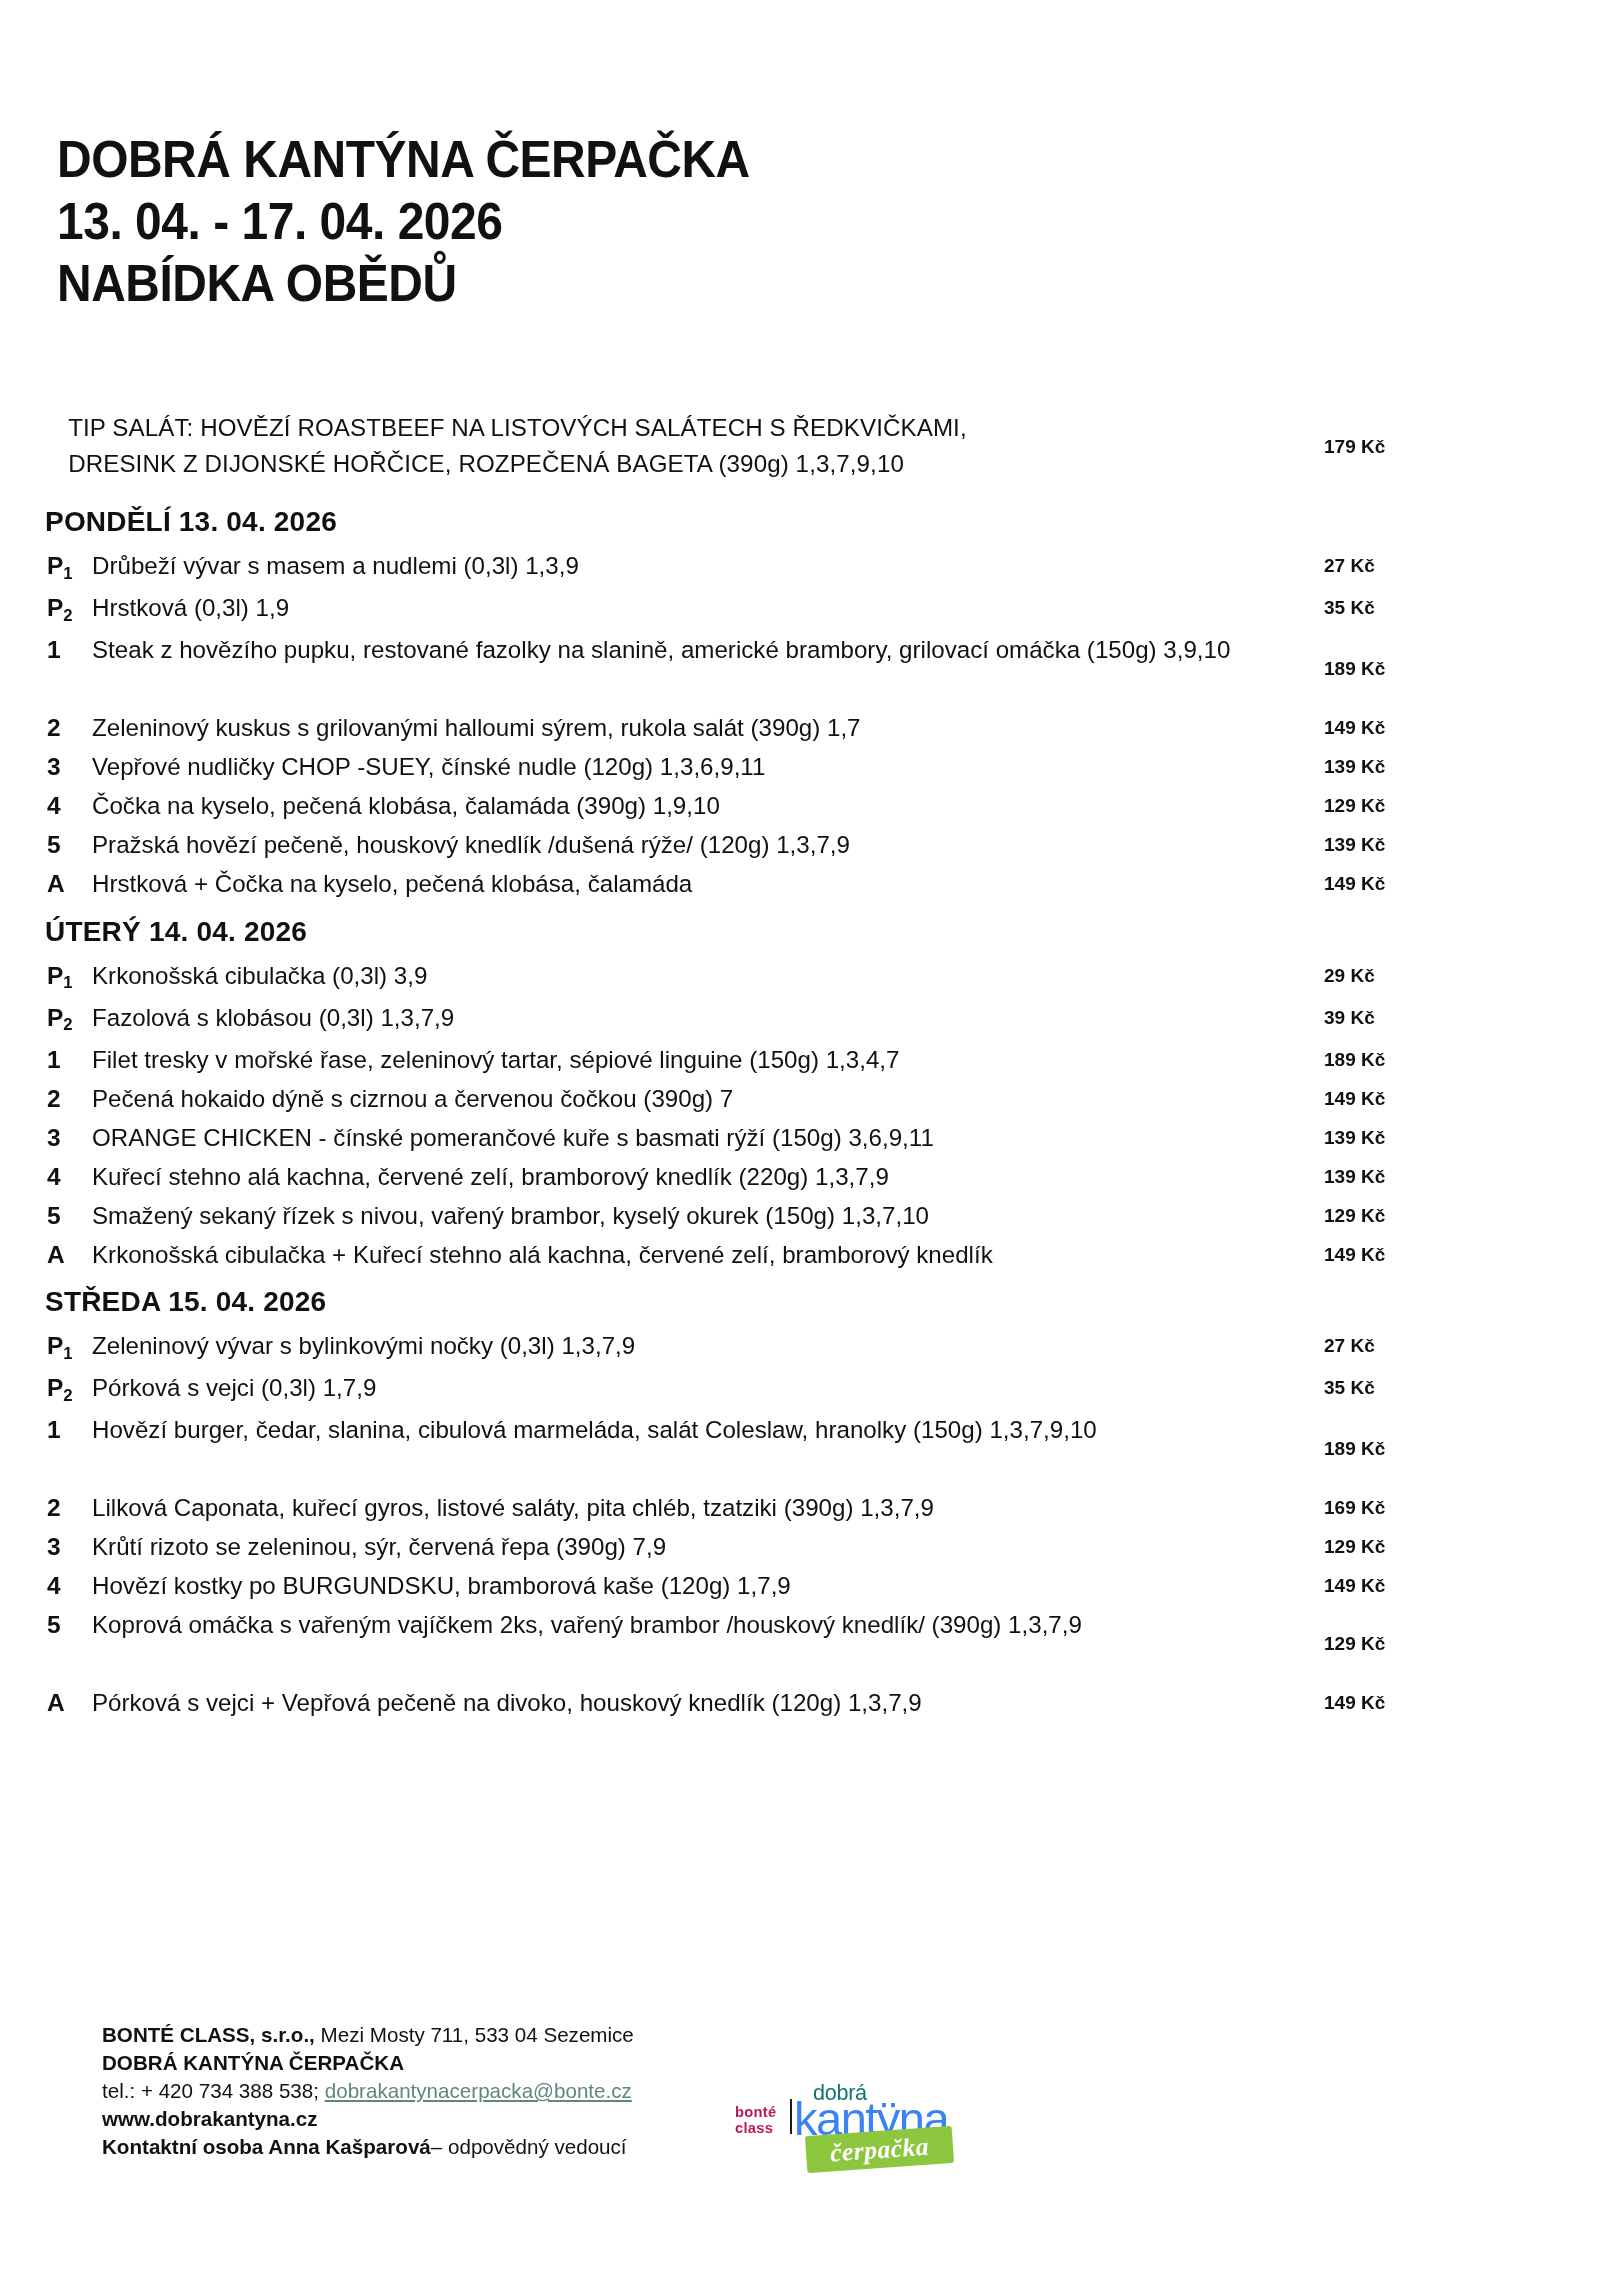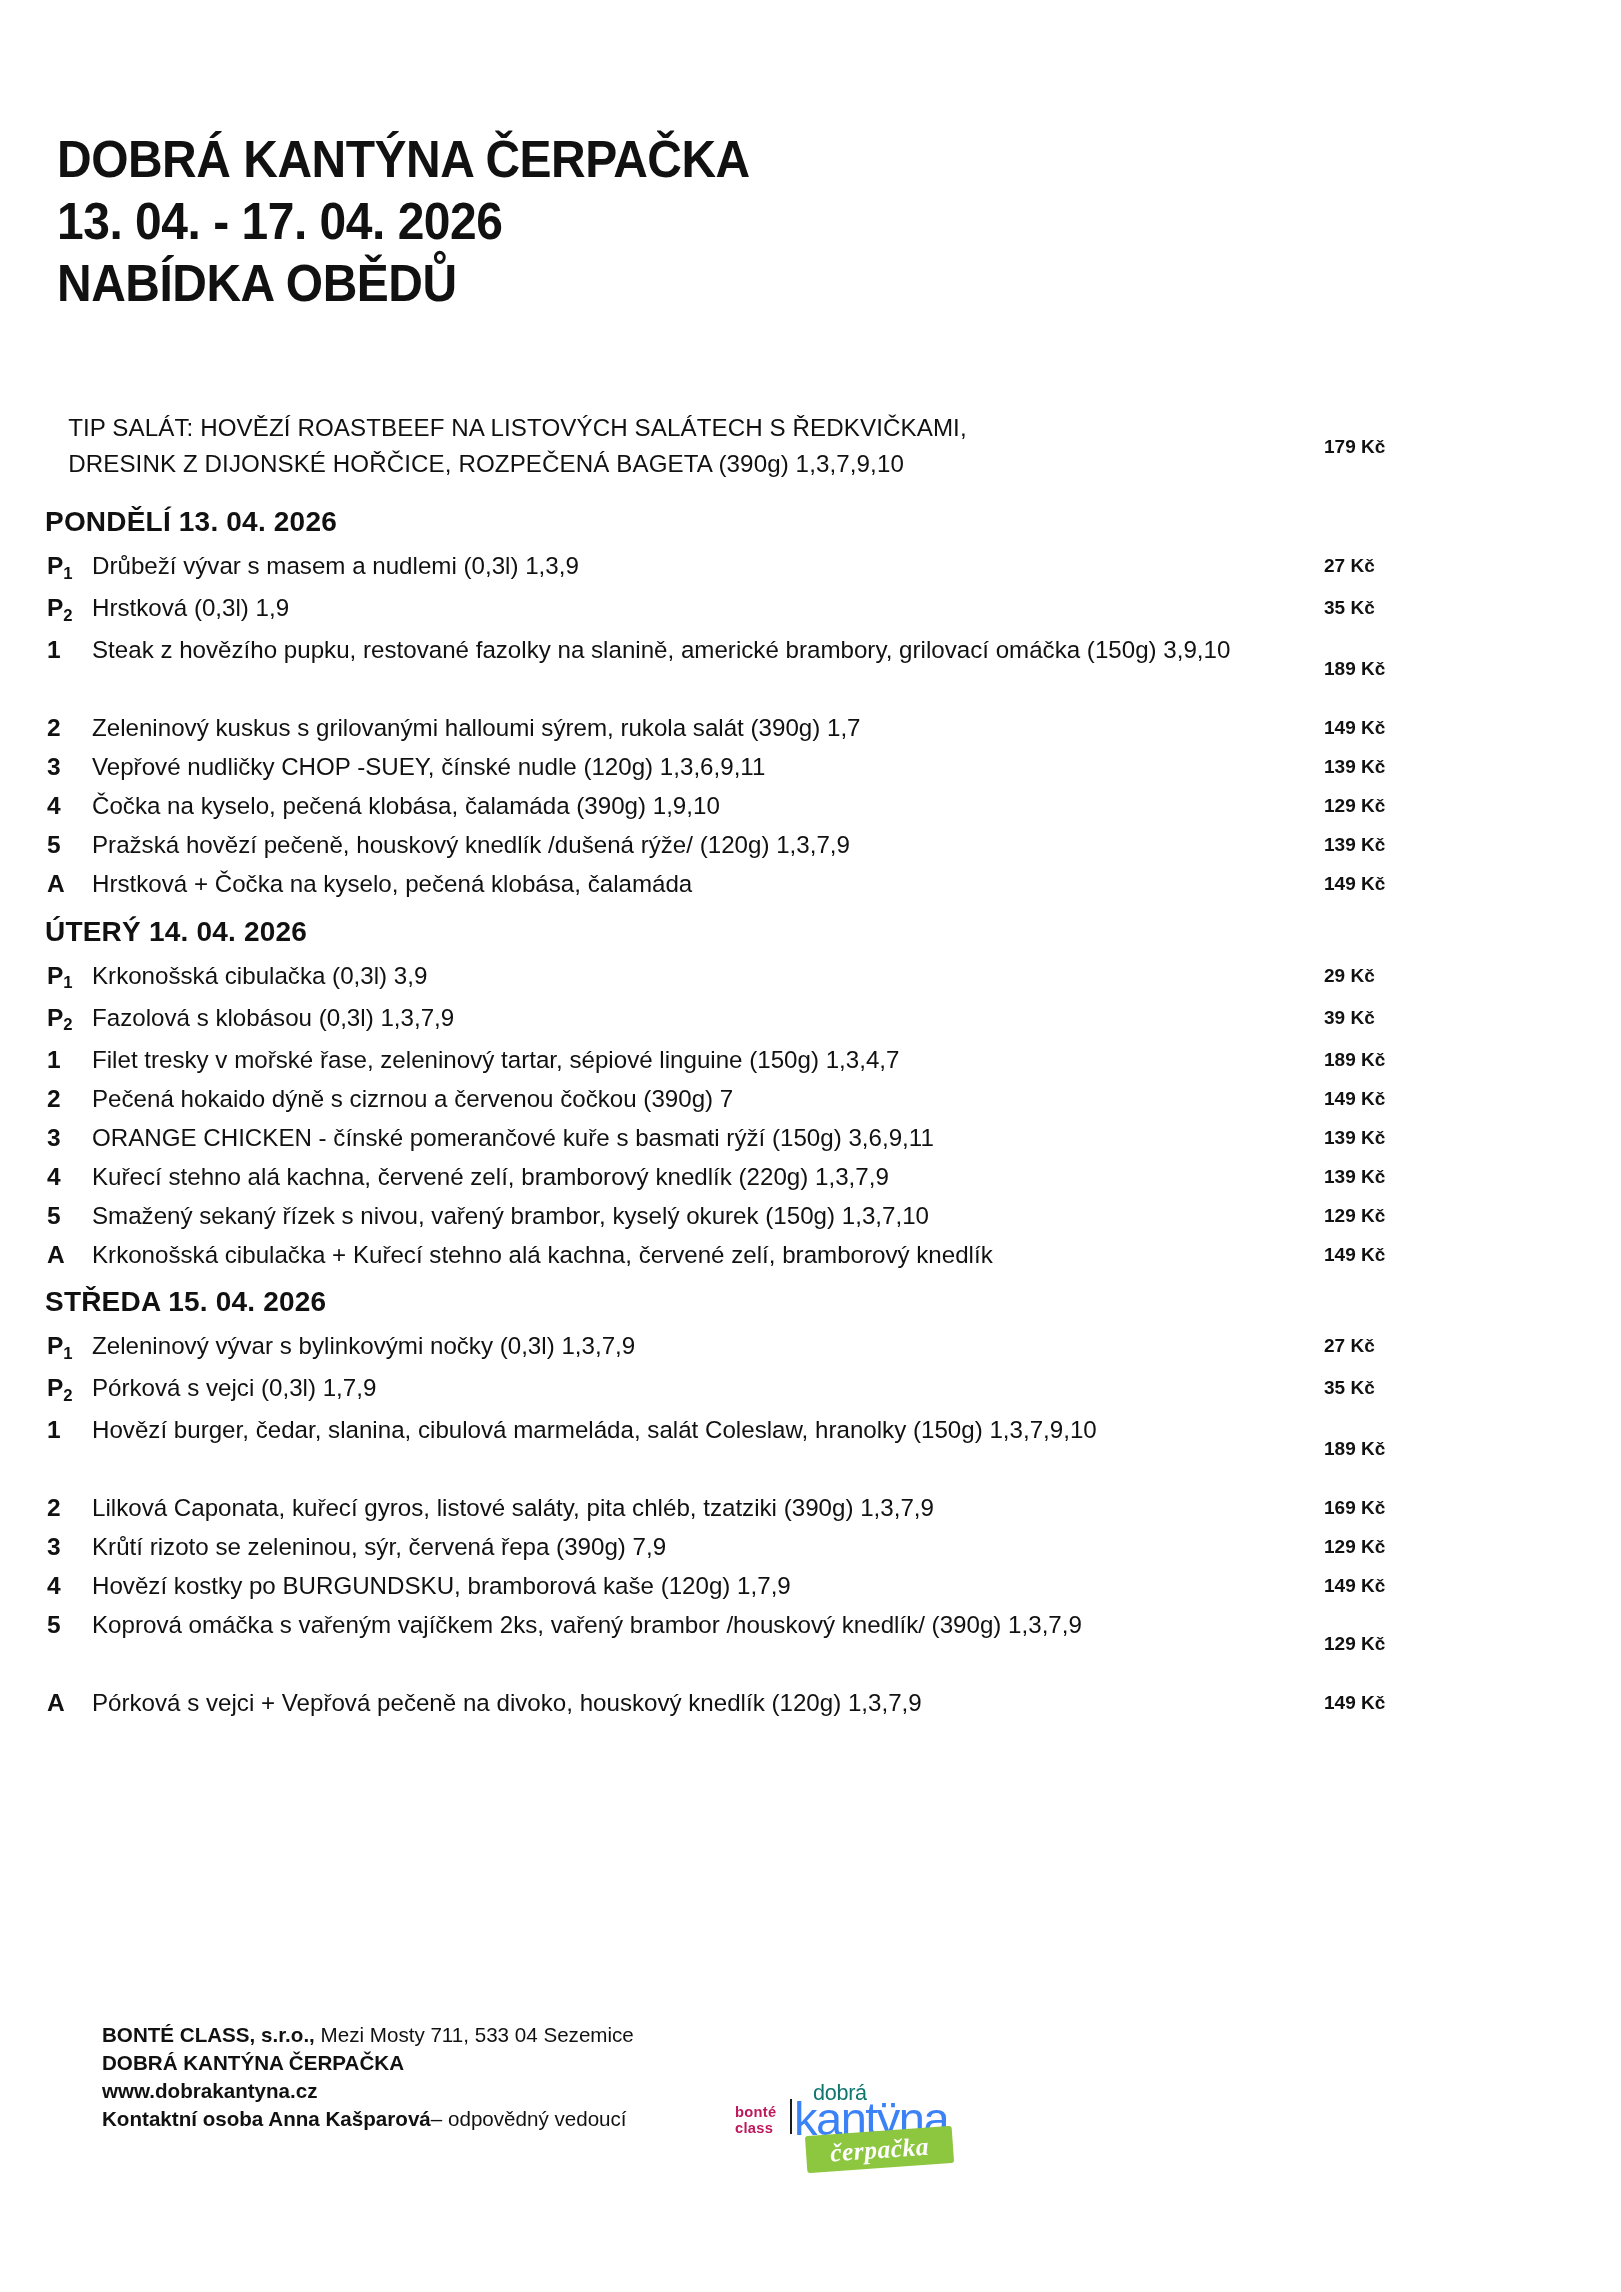--- a/index.html
+++ b/index.html
@@ -354,20 +354,21 @@
           <div class="desc">Pórková s vejci + Vepřová pečeně na divoko, houskový knedlík (120g)  1,3,7,9</div>
           <div class="price">149 Kč</div>
         </div>
       </div>
 
   </div>
 
   <div class="footer">
     <div class="ln"><b>BONTÉ CLASS, s.r.o.,</b><span class="light"> Mezi Mosty 711, 533 04 Sezemice</span></div>
     <div class="ln"><b>DOBRÁ KANTÝNA ČERPAČKA</b></div>
+    <div class="ln"><span class="light">tel.: + 420 734 388 538; </span><span class="mail">dobrakantynacerpacka@bonte.cz</span></div>
     <div class="ln"><b>www.dobrakantyna.cz</b></div>
     <div class="ln"><b>Kontaktní osoba Anna Kašparová</b><span class="light">– odpovědný vedoucí</span></div>
   </div>
 
   <div class="logo">
     <div class="bonte">
       <div>bonté</div>
       <div>class</div>
     </div>
     <div class="divider"></div>

